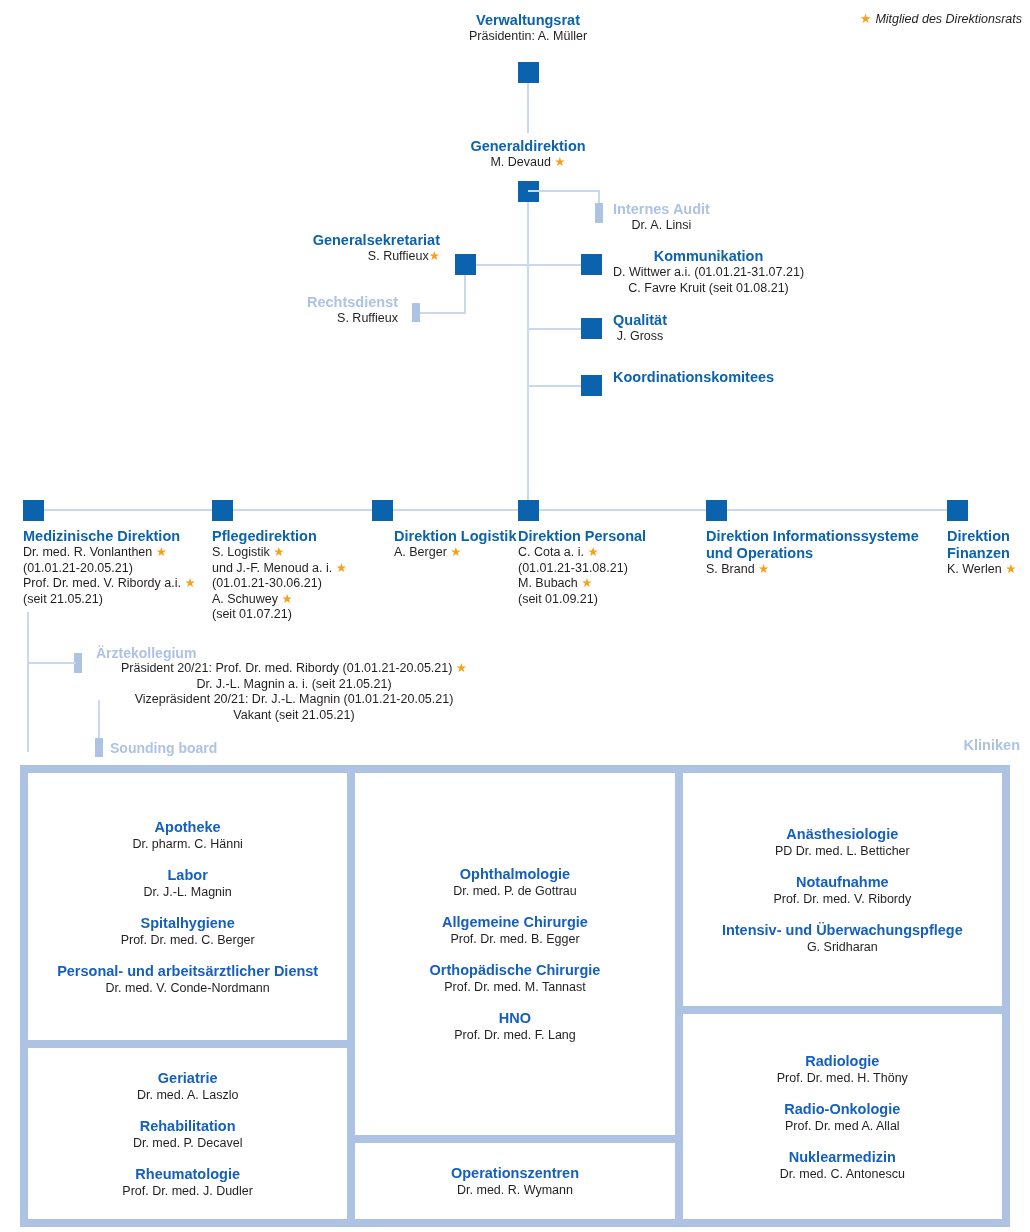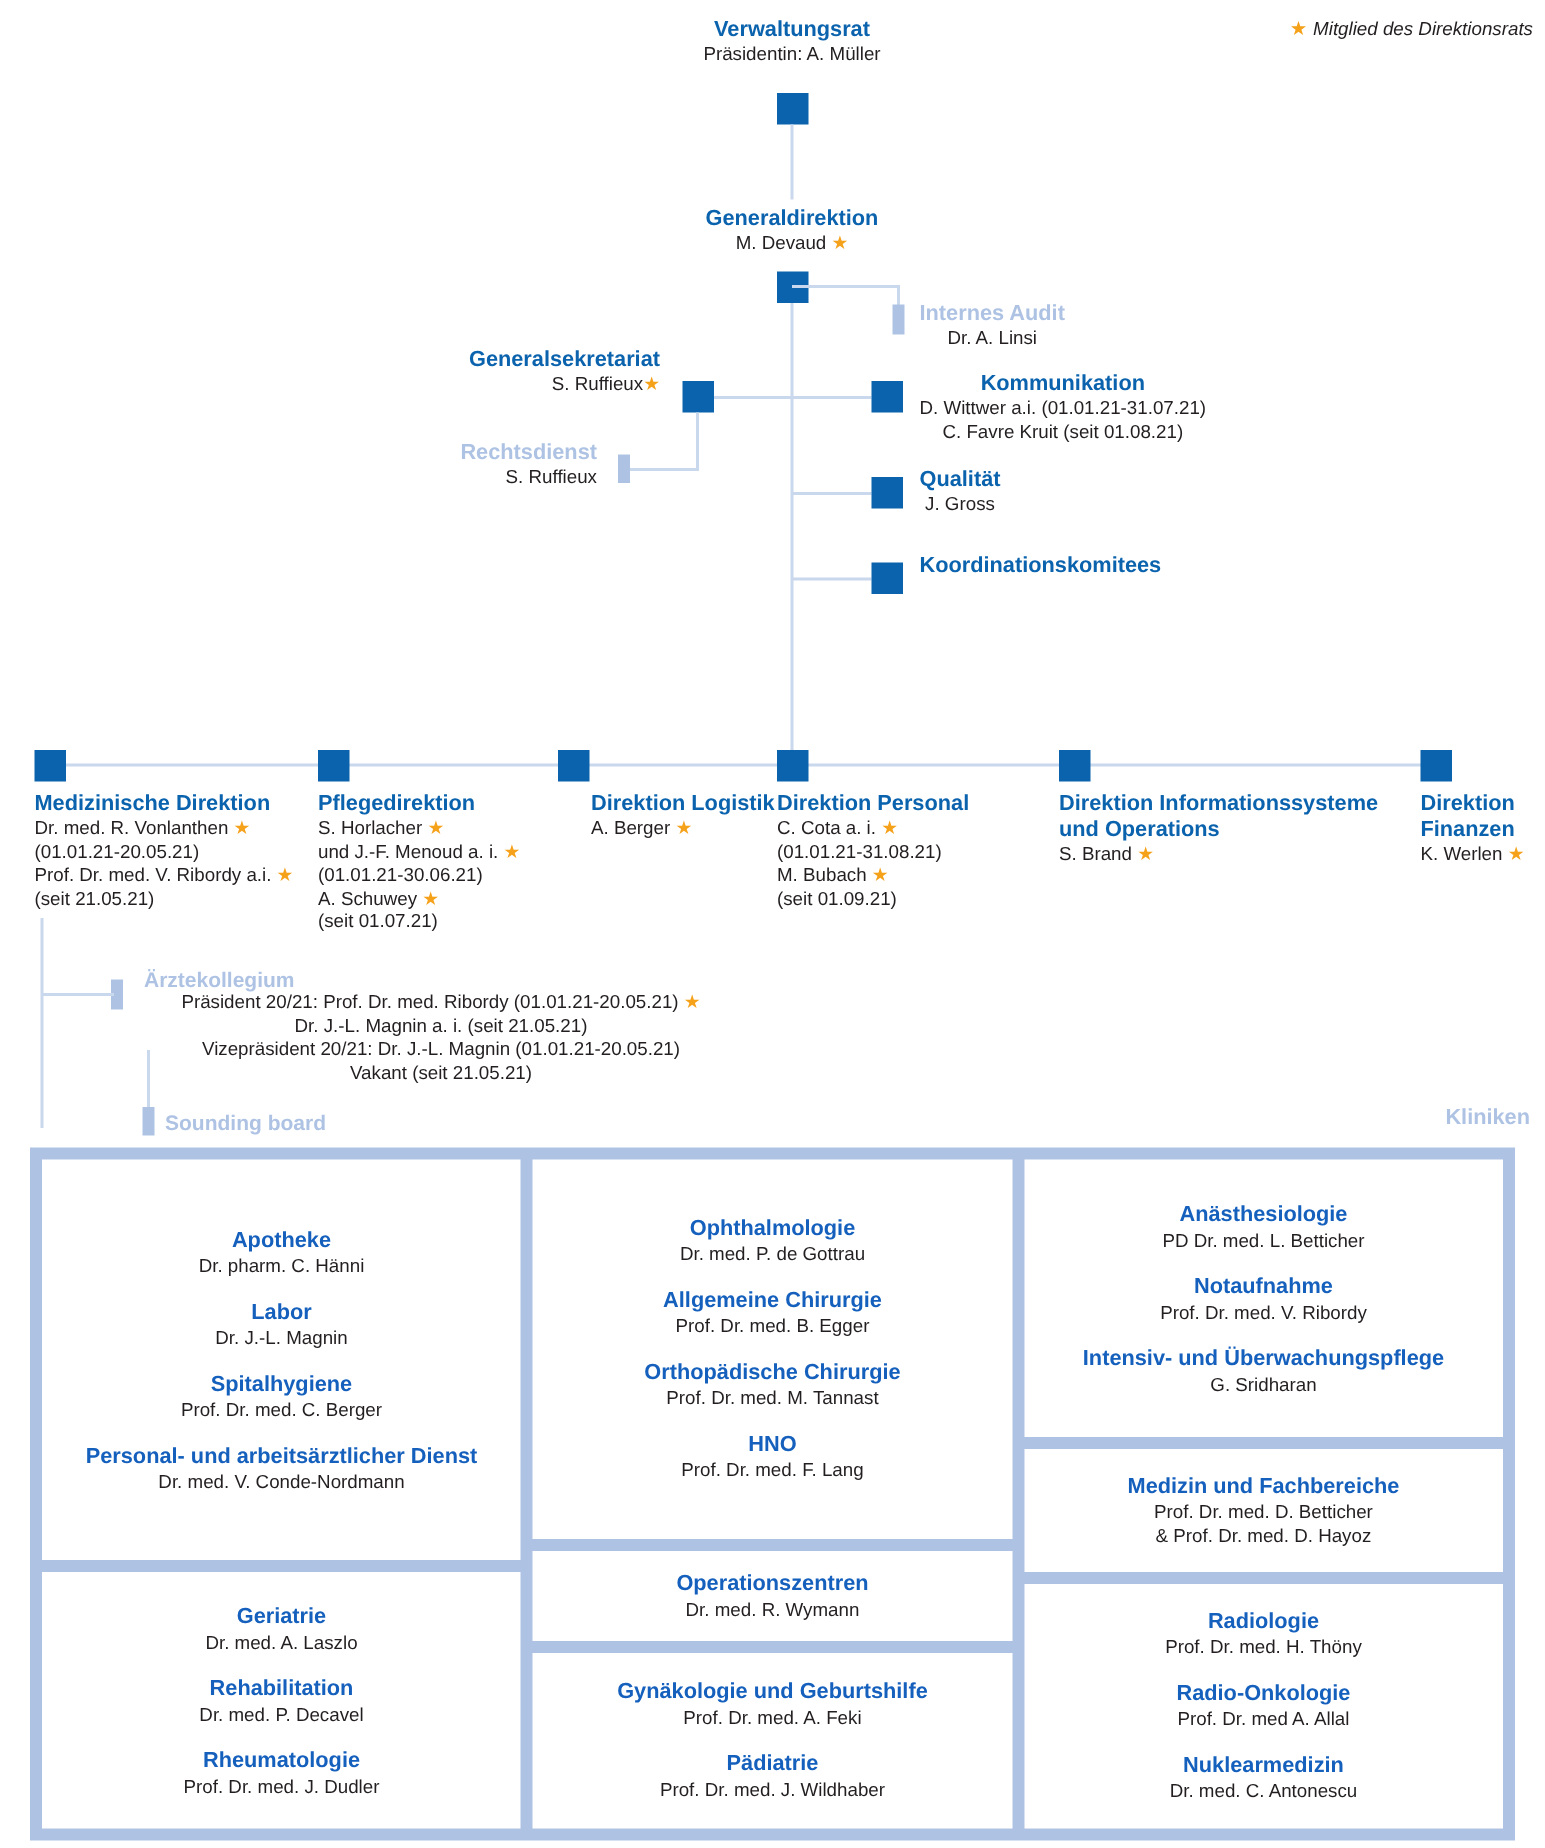--- a/index.html
+++ b/index.html
@@ -165,21 +165,21 @@
   <div class="sub dl">
       <div><span>Dr. med.  R. Vonlanthen</span><span class="star"> ★</span></div>
       <div><span>(01.01.21-20.05.21)</span></div>
       <div><span>Prof. Dr. med. V. Ribordy a.i.</span><span class="star"> ★</span></div>
       <div><span>(seit 21.05.21)</span></div>
     </div>
 </div>
 <div class="dir" style="left:212px;top:528px;width:160px;">
   <div class="ttl">Pflegedirektion</div>
   <div class="sub dl">
-      <div><span>S. Horlacher</span><span class="star"> ★</span></div>
+      <div><span>S. Logistik</span><span class="star"> ★</span></div>
       <div><span>und J.-F. Menoud a. i.</span><span class="star"> ★</span></div>
       <div><span>(01.01.21-30.06.21)</span></div>
       <div><span>A. Schuwey</span><span class="star"> ★</span></div>
       <div><span>(seit 01.07.21)</span></div>
     </div>
 </div>
 <div class="dir" style="left:394px;top:528px;width:140px;">
   <div class="ttl">Direktion Logistik</div>
   <div class="sub dl">
       <div><span>A. Berger</span><span class="star"> ★</span></div>
@@ -278,53 +278,36 @@
           <div class="cn">HNO</div>
           <div class="cp">Prof. Dr. med. F. Lang</div>
         </div>
       </div>
       <div class="cbox" style="flex: 0.34 1 0%;">
         <div class="citem">
           <div class="cn">Operationszentren</div>
           <div class="cp">Dr. med. R. Wymann</div>
         </div>
       </div>
-      <div class="cbox" style="flex: 0.81 1 0%;">
-        <div class="citem">
-          <div class="cn">Gynäkologie und Geburtshilfe</div>
-          <div class="cp">Prof. Dr. med. A. Feki</div>
-        </div>
-        <div class="citem">
-          <div class="cn">Pädiatrie</div>
-          <div class="cp">Prof. Dr. med. J. Wildhaber</div>
-        </div>
-      </div>
     </div>
   <div class="ccol">
       <div class="cbox" style="flex: 1.32 1 0%;">
         <div class="citem">
           <div class="cn">Anästhesiologie</div>
           <div class="cp">PD Dr. med. L. Betticher</div>
         </div>
         <div class="citem">
           <div class="cn">Notaufnahme</div>
           <div class="cp">Prof. Dr. med. V. Ribordy</div>
         </div>
         <div class="citem">
           <div class="cn">Intensiv- und Überwachungspflege</div>
           <div class="cp">G. Sridharan</div>
         </div>
       </div>
-      <div class="cbox" style="flex: 0.53 1 0%;">
-        <div class="citem">
-          <div class="cn">Medizin und Fachbereiche</div>
-          <div class="cp">Prof. Dr. med. D. Betticher</div>
-          <div class="cp">&amp; Prof. Dr. med. D. Hayoz</div>
-        </div>
-      </div>
       <div class="cbox" style="flex: 1.15 1 0%;">
         <div class="citem">
           <div class="cn">Radiologie</div>
           <div class="cp">Prof. Dr. med. H. Thöny</div>
         </div>
         <div class="citem">
           <div class="cn">Radio-Onkologie</div>
           <div class="cp">Prof. Dr. med A. Allal</div>
         </div>
         <div class="citem">

